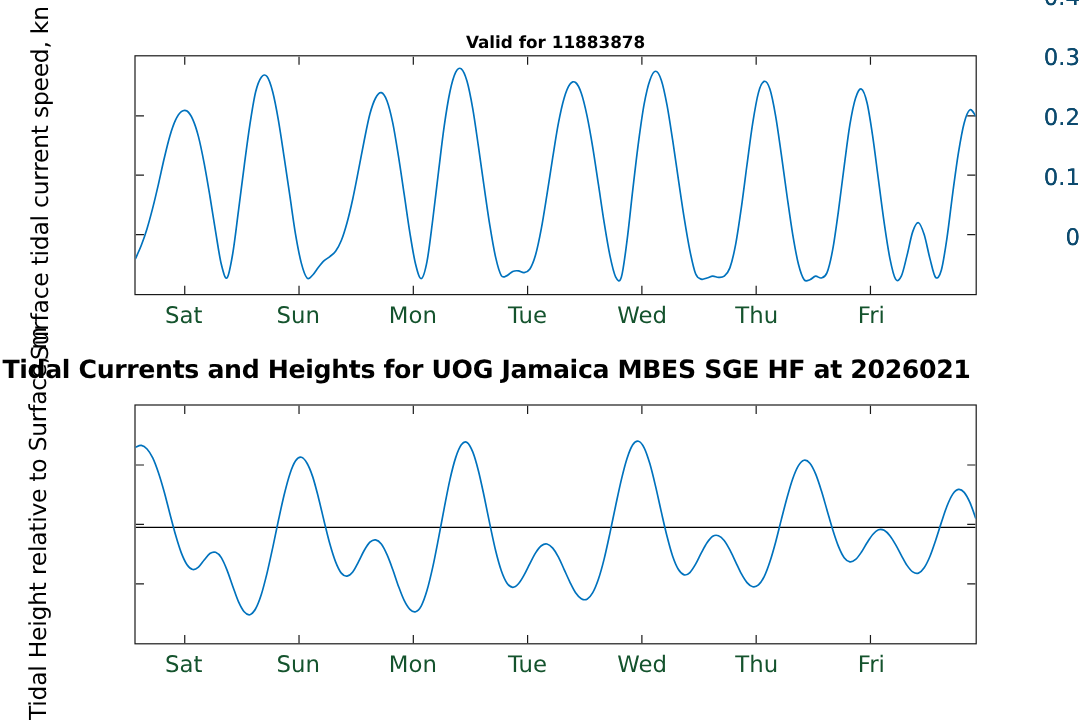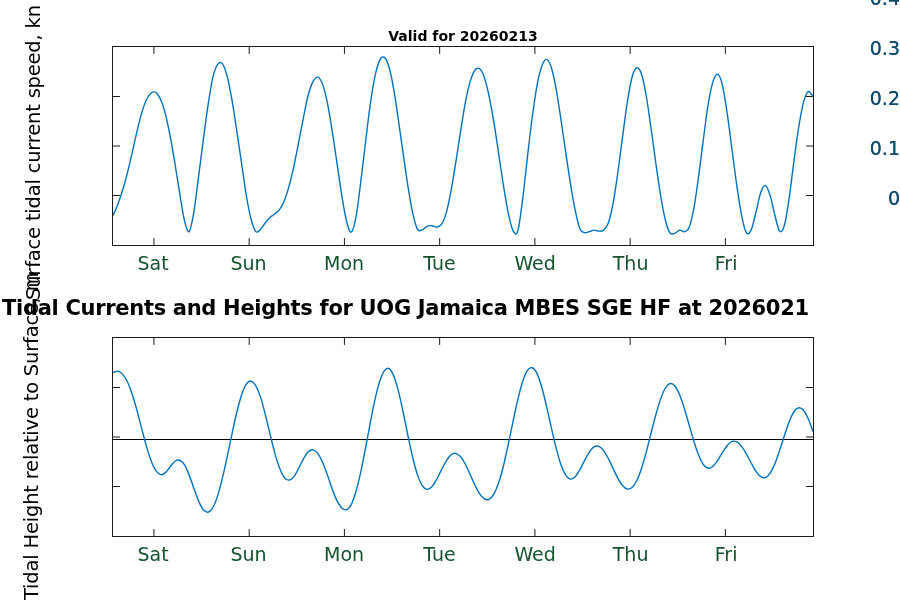--- a/index.html
+++ b/index.html
@@ -128,21 +128,21 @@
 <body>
 
 <div id="figure">
 
   <div class="ylabel" id="ylabel-top">Surface tidal current speed, kn</div>
 
   <div class="ylabel" id="ylabel-bottom">Tidal Height relative to Surface, m</div>
 
   <div id="main-title">Tidal Currents and Heights for UOG Jamaica MBES SGE HF at 2026021</div>
 
-  <div id="subtitle">Valid for 20260213</div>
+  <div id="subtitle">Valid for 11883878</div>
 
   <div class="axes" id="axes-top">
     <svg class="plot-svg" id="svg-top" viewBox="0 0 702 200" preserveAspectRatio="none">
         <line x1="0" y1="150" x2="7" y2="150" stroke="#1a1a1a" stroke-width="1" vector-effect="non-scaling-stroke"></line>
         <line x1="695" y1="150" x2="702" y2="150" stroke="#1a1a1a" stroke-width="1" vector-effect="non-scaling-stroke"></line>
         <line x1="0" y1="100" x2="7" y2="100" stroke="#1a1a1a" stroke-width="1" vector-effect="non-scaling-stroke"></line>
         <line x1="695" y1="100" x2="702" y2="100" stroke="#1a1a1a" stroke-width="1" vector-effect="non-scaling-stroke"></line>
         <line x1="0" y1="50.00000000000003" x2="7" y2="50.00000000000003" stroke="#1a1a1a" stroke-width="1" vector-effect="non-scaling-stroke"></line>
         <line x1="695" y1="50.00000000000003" x2="702" y2="50.00000000000003" stroke="#1a1a1a" stroke-width="1" vector-effect="non-scaling-stroke"></line>
         <line x1="41.06938775510204" y1="0" x2="41.06938775510204" y2="7" stroke="#1a1a1a" stroke-width="1" vector-effect="non-scaling-stroke"></line>

